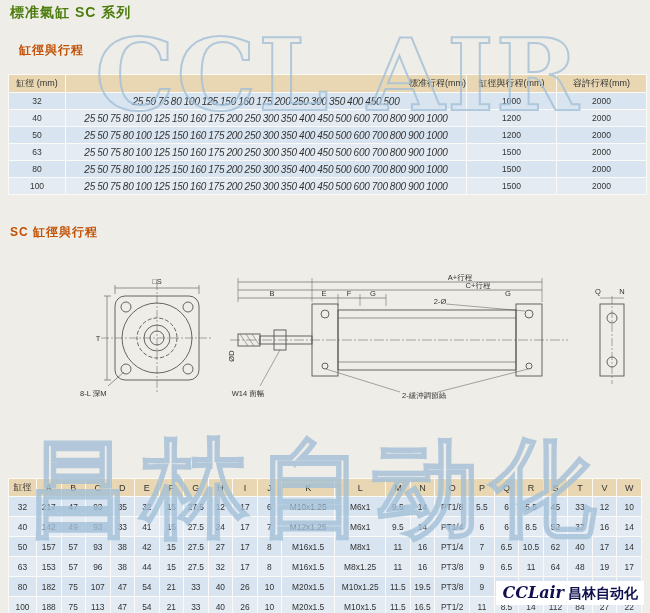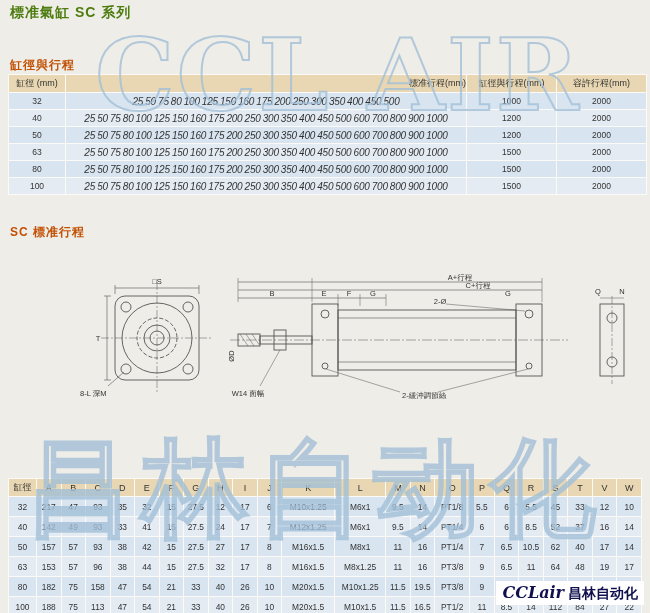--- a/index.html
+++ b/index.html
@@ -9,21 +9,21 @@
     font-family:"Liberation Sans", sans-serif;
   }
   .page-title{
     position:absolute;left:10px;top:4px;margin:0;
     font-size:14px;font-weight:bold;letter-spacing:1px;color:#4d7c0f;
   }
   .section-heading{
     position:absolute;left:10px;font-size:12px;font-weight:bold;color:#c25106;
     letter-spacing:1px;
   }
-  #stroke-heading{top:57px;}
+  #stroke-heading{top:42px;margin-left:9px;}
   #spec-heading{top:224px;}
 
   table{border-collapse:collapse;table-layout:fixed;}
   td,th{
     border:1px solid #fbfaf7;text-align:center;vertical-align:middle;
     padding:0;white-space:nowrap;overflow:hidden;color:#333;
   }
   th{background:#e8d7b2;font-weight:normal;font-size:9px;height:17px;}
   td{background:#d8e4ef;font-size:8.5px;}
   tbody tr:nth-child(even) td{background:#e4ebf3;}
@@ -110,21 +110,21 @@
       </tr>
       <tr>
         <td>100</td>
         <td>25 50 75 80 100 125 150 160 175 200 250 300 350 400 450 500 600 700 800 900 1000</td>
         <td>1500</td>
         <td>2000</td>
       </tr>
     </tbody>
   </table>
 
-<div class="section-heading" id="spec-heading">SC 標准行程</div>
+<div class="section-heading" id="spec-heading">SC 缸徑與行程</div>
 
 <div class="drawing">
   <svg viewBox="0 0 634 228" width="634" height="228">
     <g stroke="#555" fill="none" stroke-width="0.9">
       <rect x="107" y="52" width="84" height="84" rx="10"></rect>
       <circle cx="118" cy="63" r="5"></circle>
       <circle cx="180" cy="63" r="5"></circle>
       <circle cx="118" cy="125" r="5"></circle>
       <circle cx="180" cy="125" r="5"></circle>
       <circle cx="149" cy="94" r="35"></circle>
@@ -305,21 +305,21 @@
         <td>11</td>
         <td>64</td>
         <td>48</td>
         <td>19</td>
         <td>17</td>
       </tr>
       <tr>
         <td>80</td>
         <td>182</td>
         <td>75</td>
-        <td>158</td>
+        <td>107</td>
         <td>47</td>
         <td>54</td>
         <td>21</td>
         <td>33</td>
         <td>40</td>
         <td>26</td>
         <td>10</td>
         <td>M20x1.5</td>
         <td>M10x1.25</td>
         <td>11.5</td>

